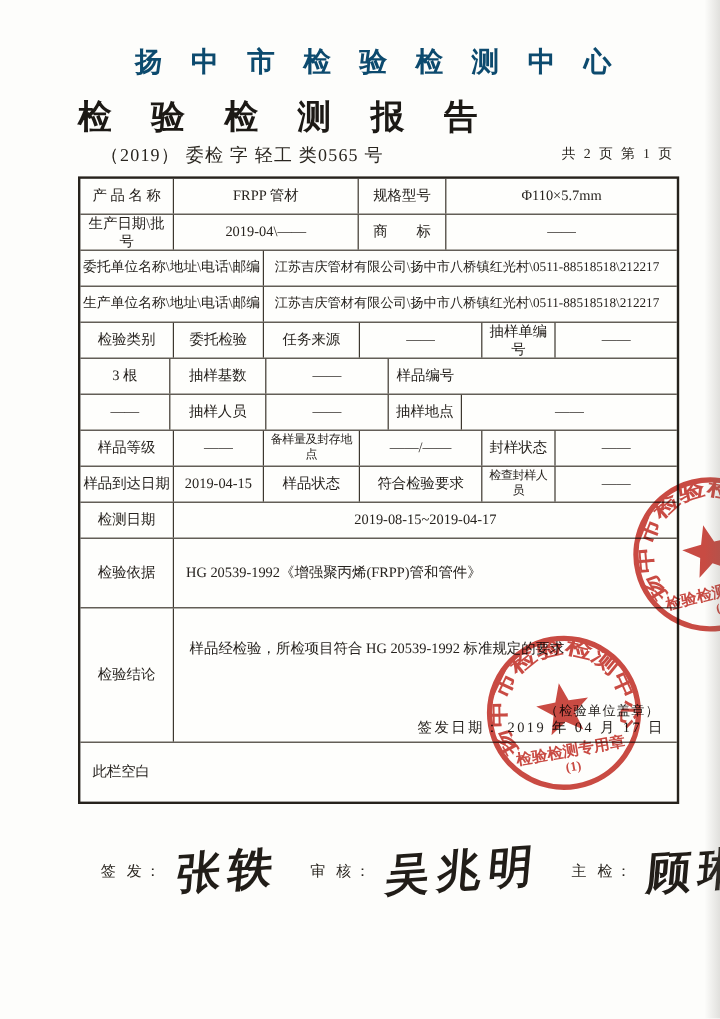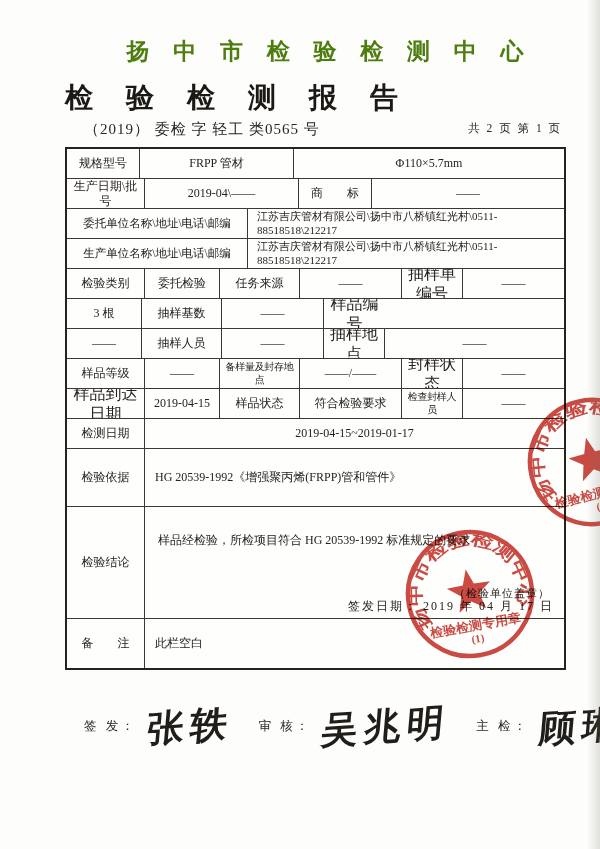--- a/index.html
+++ b/index.html
@@ -1,43 +1,43 @@
 <!DOCTYPE html>
 <html><head>
 <meta charset="utf-8">
 <style>
   * { margin:0; padding:0; box-sizing:border-box; }
   html,body { width:600px; height:849px; }
   body { font-family:"Liberation Serif","DejaVu Serif",serif; color:#26221e; background:#fdfdfb; }
   .page { position:relative; width:600px; height:849px; overflow:hidden; background:#fdfdfb; }
 
-  .org-title { position:absolute; top:36px; left:79px; width:501px; text-align:center;
-               font-size:23px; font-weight:bold; letter-spacing:9px; color:#4d7c0f; }
+  .org-title { position:absolute; top:36px; left:65px; width:501px; text-align:center;
+               font-size:23px; font-weight:bold; letter-spacing:9px; color:#0c4a6e; }
   .report-title { position:absolute; top:79px; left:65px; width:501px; text-align:left;
                font-size:28px; font-weight:bold; letter-spacing:13px; color:#1c1915; }
   .doc-no { position:absolute; top:120px; left:84px; font-size:15px; color:#2a2620; letter-spacing:1px; }
   .page-no { position:absolute; top:121px; right:38px; font-size:11.5px; color:#2a2620; letter-spacing:2px; }
 
   .form-table { position:absolute; top:147px; left:65px; width:501px; border:2px solid #26221c; background:rgba(255,255,255,.4); }
   .tr { display:flex; border-bottom:1px solid #3d372f; }
   .tr:last-child { border-bottom:none; }
   .td { display:flex; align-items:center; justify-content:center; text-align:center;
         border-right:1px solid #3d372f; font-size:12px; line-height:1.25; overflow:hidden;
         padding:1px 2px; }
   .td:last-child { border-right:none; }
   .td.left { justify-content:flex-start; text-align:left; padding-left:10px; }
   .h30 { height:30px; } .h58 { height:58px; } .h112 { height:112px; } .h49 { height:49px; }
   
   .wA1{width:78px;} .wA2{width:154px;} .wA3{width:73px;} .wA4{flex:1;}
   
-  .wB1{width:181px; font-size:11.5px;} .wB2{flex:1; font-size:11px; justify-content:flex-start; text-align:left; padding-left:9px;}
+  .wB1{width:153px; font-size:11.5px;} .wB2{flex:1; font-size:11px; justify-content:flex-start; text-align:left; padding-left:9px;}
   
   .wC1{width:78px;} .wC2{width:75px;} .wC3{width:80px;} .wC4{width:102px;} .wC5{width:61px;} .wC6{flex:1;}
   .fs10 { font-size:10px; letter-spacing:-.3px; }
-  .fs11 { font-size:16px; }
+  .fs11 { font-size:12px; }
   
   .wD1{width:78px;} .wD2{flex:1;}
   .conclusion-cell { position:relative; align-items:flex-start; justify-content:flex-start;
         text-align:left; padding:26px 12px 0 13px; }
   .seal-hint { position:absolute; right:14px; top:80px; font-size:11px; letter-spacing:1px; }
   .issue-date { position:absolute; right:10px; bottom:4px; font-size:12px; letter-spacing:2px; }
 
   .sig-row { position:absolute; top:678px; left:84px; right:24px; display:flex; align-items:center;margin-top:30px; }
   .sig-label { font-size:12.5px; letter-spacing:3px; white-space:nowrap; color:#2a2620; }
   .sig-name { font-size:37px; font-weight:600; color:#211d18; white-space:nowrap;
@@ -58,22 +58,23 @@
 <div class="page">
 
   <div class="org-title">扬 中 市 检 验 检 测 中 心</div>
   <div class="report-title">检 验 检 测 报 告</div>
   <div class="doc-no">（2019） 委检 字 轻工 类0565 号</div>
   <div class="page-no">共 2 页 第 1 页</div>
 
   <div class="form-table">
 
     <div class="tr h30">
+      <div class="td wA1">产 品 名 称</div>
+      <div class="td wA2">FRPP 管材</div>
       <div class="td wA3">规格型号</div>
-      <div class="td wA2">FRPP 管材</div>
       <div class="td wA4">Φ110×5.7mm</div>
     </div>
 
     <div class="tr h30">
       <div class="td wA1">生产日期\批号</div>
       <div class="td wA2">2019-04\——</div>
       <div class="td wA3">商　　标</div>
       <div class="td wA4">——</div>
     </div>
 
@@ -124,39 +125,38 @@
       <div class="td wC1 fs11">样品到达日期</div>
       <div class="td wC2">2019-04-15</div>
       <div class="td wC3">样品状态</div>
       <div class="td wC4">符合检验要求</div>
       <div class="td wC5 fs10">检查封样人员</div>
       <div class="td wC6">——</div>
     </div>
 
     <div class="tr h30">
       <div class="td wD1">检测日期</div>
-      <div class="td wD2">2019-04-15~2019-01-17</div>
+      <div class="td wD2">2019-08-15~2019-04-17</div>
     </div>
 
     <div class="tr h58">
       <div class="td wD1">检验依据</div>
       <div class="td wD2 left">HG 20539-1992《增强聚丙烯(FRPP)管和管件》</div>
     </div>
 
     <div class="tr h112">
       <div class="td wD1">检验结论</div>
       <div class="td wD2 conclusion-cell">
         <span>样品经检验，所检项目符合 HG 20539-1992 标准规定的要求</span>
         <span class="seal-hint">（检验单位盖章）</span>
         <span class="issue-date">签发日期：  2019 年 04 月 17 日</span>
       </div>
     </div>
 
     <div class="tr h49">
-      <div class="td wD1">备　　注</div>
       <div class="td wD2 left">此栏空白</div>
     </div>
 
   </div>
 
   <div class="sig-row">
     <span class="sig-label">签 发：</span>
     <span class="sig-name sig-gap1">张轶</span>
     <span class="sig-label sig-grp">审 核：</span>
     <span class="sig-name sig-gap1">吴兆明</span>

